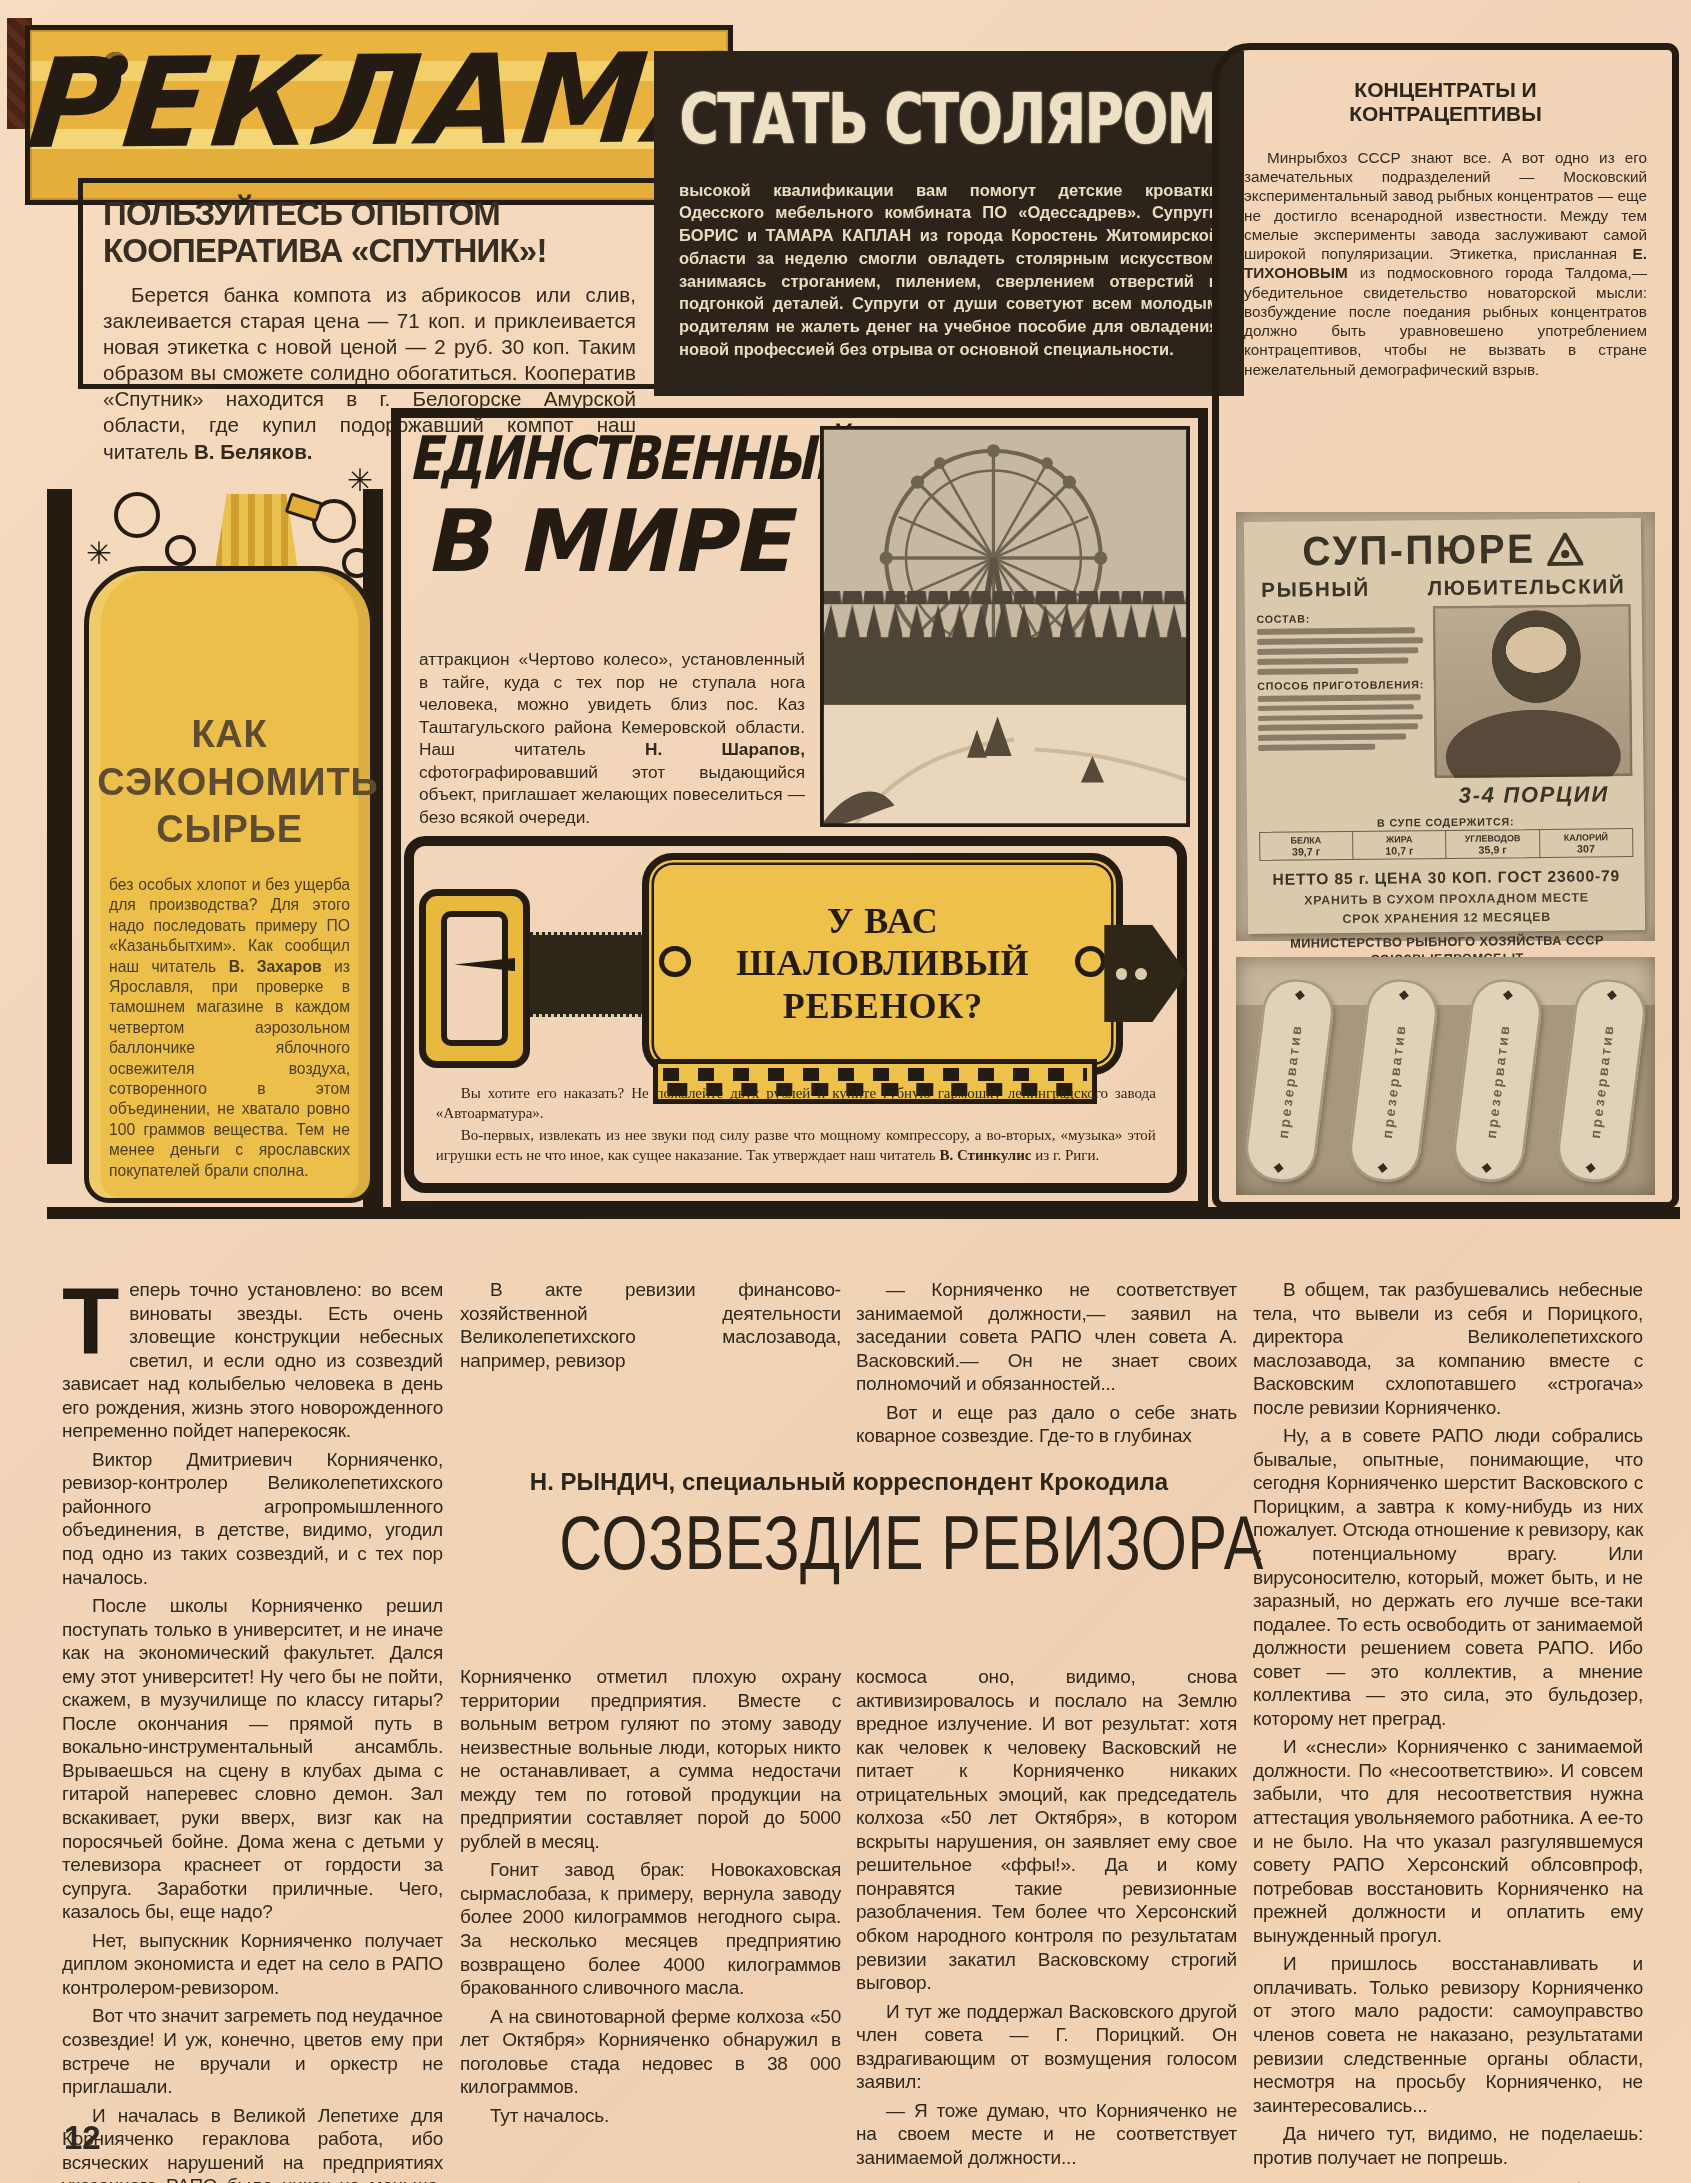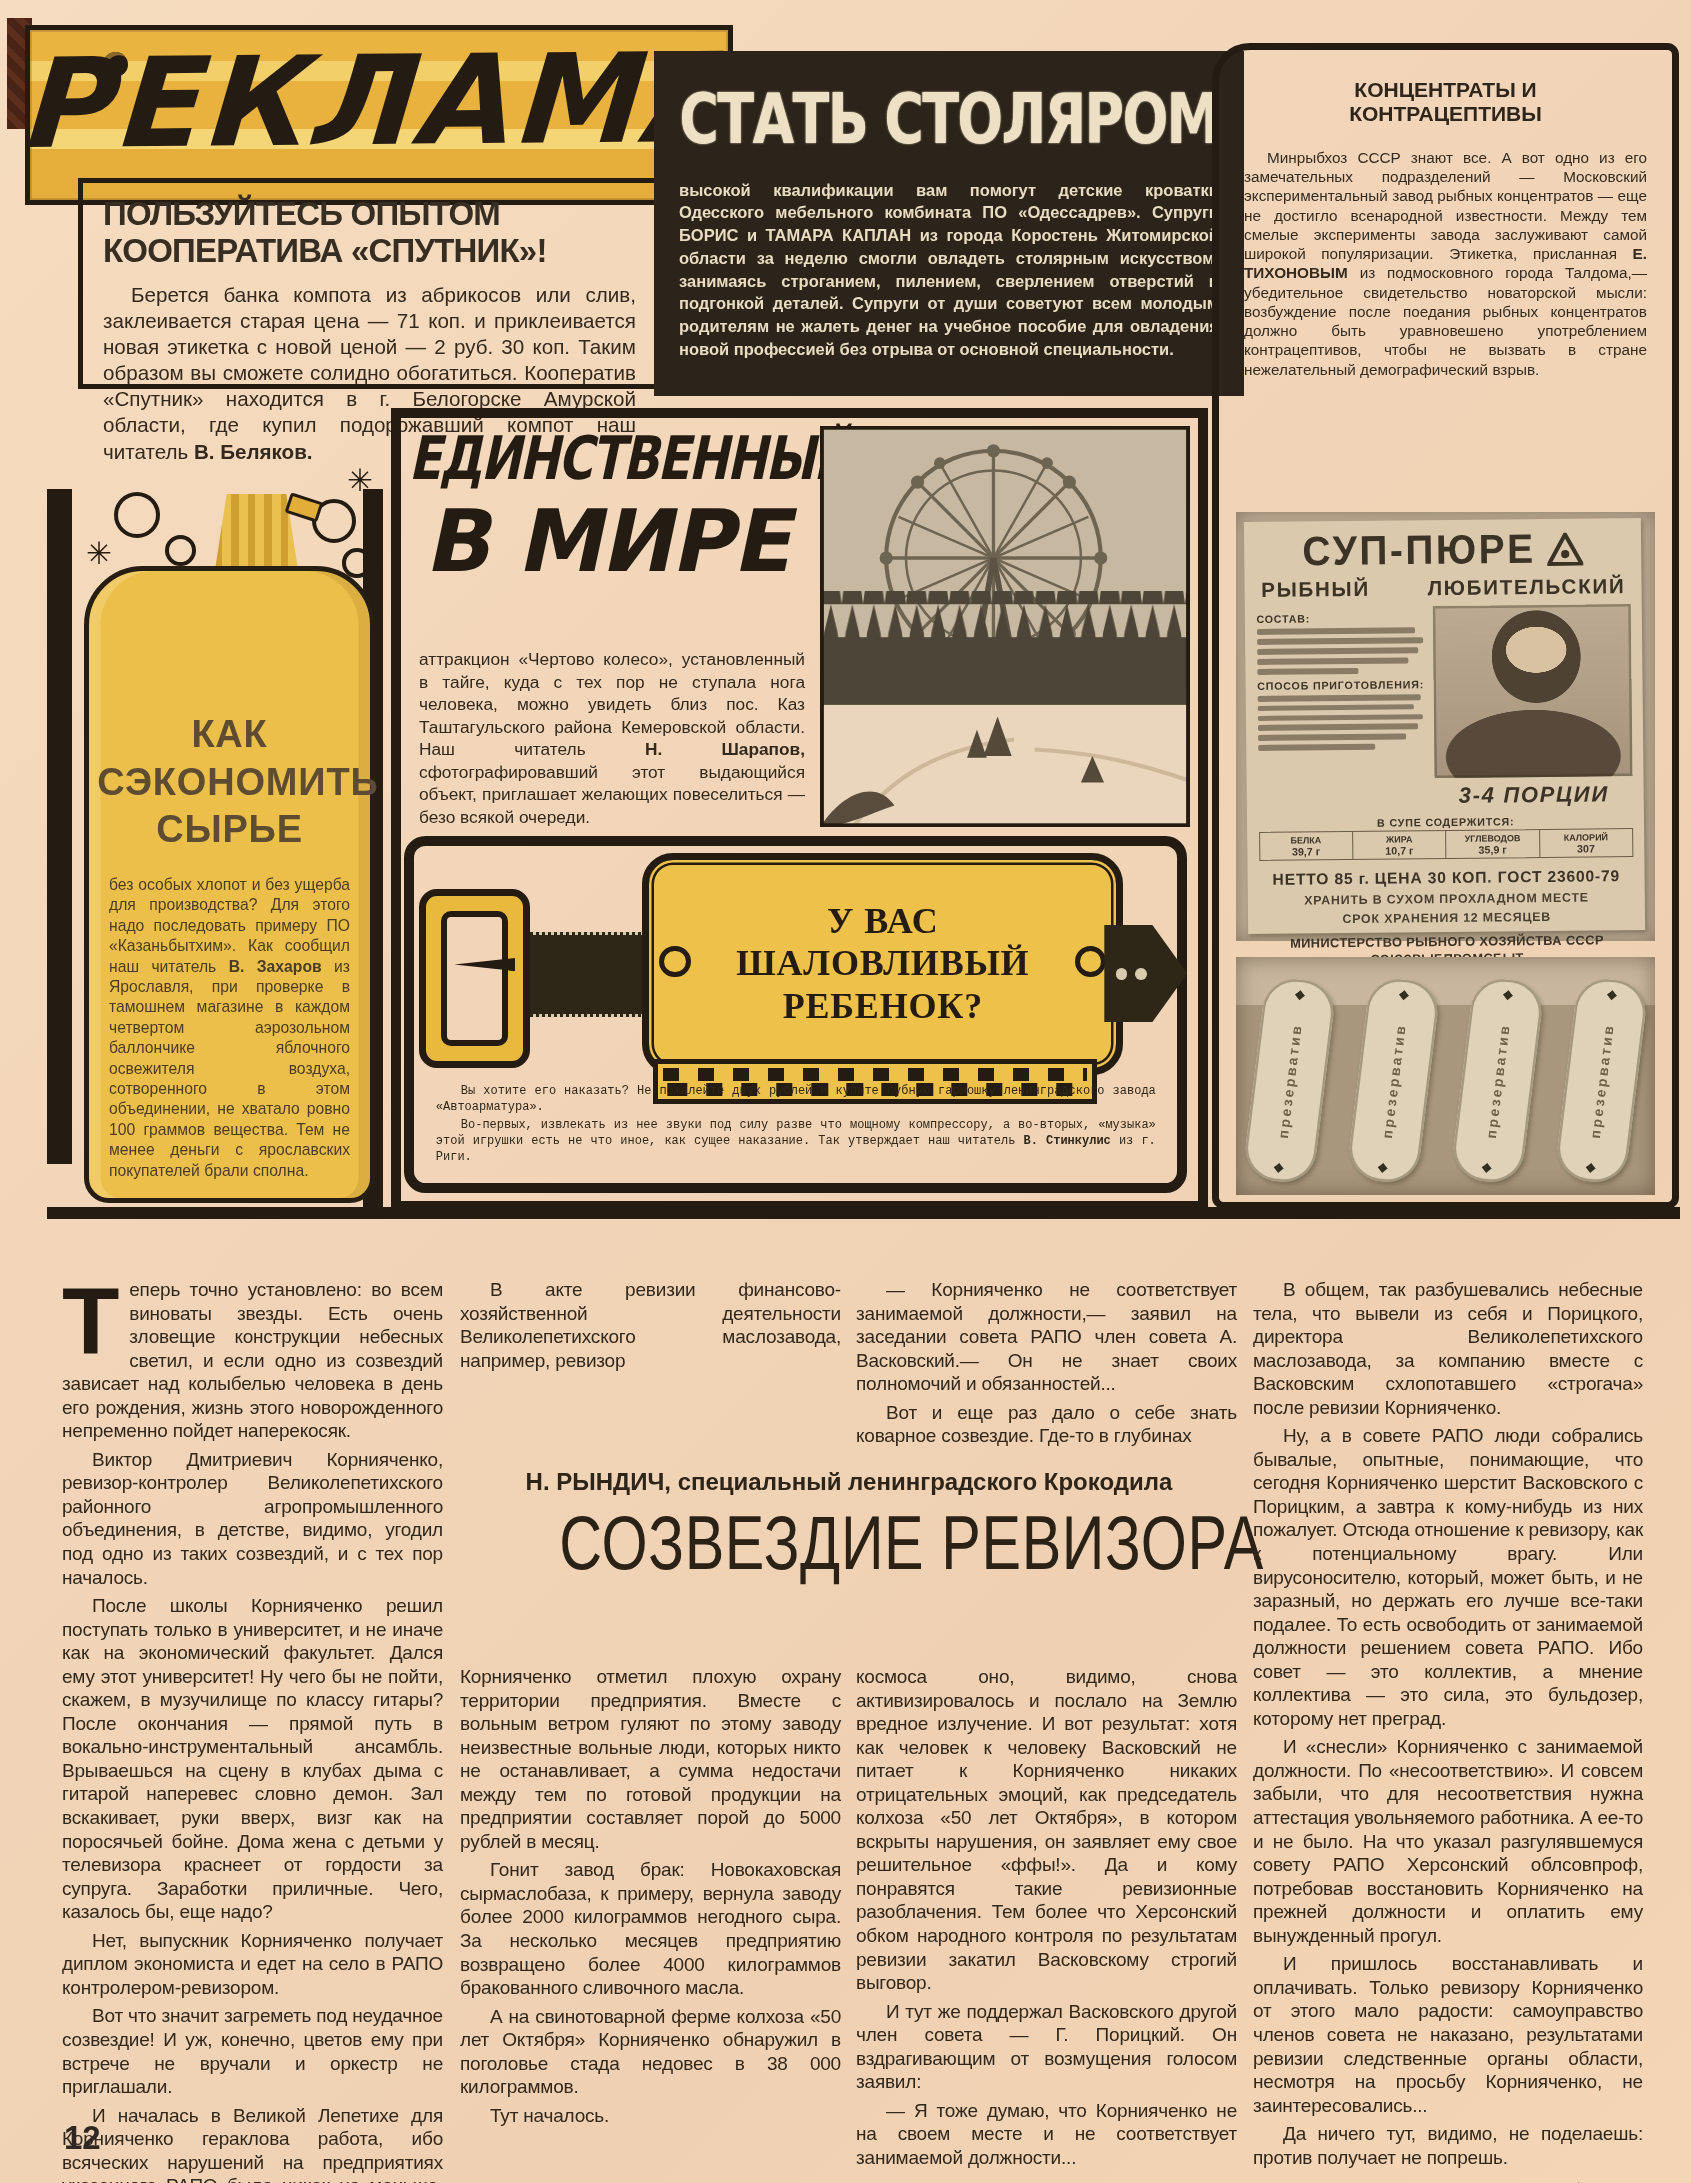--- a/index.html
+++ b/index.html
@@ -93,21 +93,21 @@
   .screw{position:absolute;width:21.5px;height:21.5px;border-radius:50%;border:5px solid #241c12;background:#eec14a;top:86px;}
   #screw-l{left:10px;} #screw-r{right:10px;}
   .reb-line{font-family:"Liberation Serif",serif;font-weight:bold;font-size:36px;line-height:1.18;color:#241c12;letter-spacing:0.8px;}
   #belt-teeth{position:absolute;left:239px;top:213px;width:444px;height:45px;background:#eec14a;border:5px solid #241c12;box-sizing:border-box;padding:2.5px 5px;}
   .teeth-row{height:13.2px;margin:1.7px 0;background:repeating-linear-gradient(90deg,#241c12 0 16.5px,#eec14a 16.5px 35px);}
   .teeth-row.off{background-position:8.3px 0;}
   #belt-strap-r{position:absolute;left:690px;top:79px;width:83px;height:97px;background:#2e2617;
       clip-path:polygon(0 0,58% 0,100% 50%,58% 100%,0 100%);}
   .strap-hole{position:absolute;width:11.6px;height:11.6px;border-radius:50%;background:#d9cbae;top:43px;}
   #reb-text{position:absolute;left:21.5px;right:21.5px;top:238px;}
-  #reb-text p{margin:0 0 3.3px;font-family:Liberation Mono, monospace;font-size:12px;line-height:1.3;text-align:justify;text-indent:25px;color:#2f2719;}
+  #reb-text p{margin:0 0 3.3px;font-family:Liberation Serif, serif;font-size:15px;line-height:1.3;text-align:justify;text-indent:25px;color:#2f2719;}
 
   
   #left-bar{left:47px;top:489px;width:25px;height:675px;background:#241c12;}
   #right-bar{left:363px;top:489px;width:20px;height:718px;background:#241c12;}
   #bottom-rule{left:47px;top:1207px;width:1633px;height:11.6px;background:#241c12;}
   #bottle-cap{left:215px;top:494px;width:83px;height:76px;background:repeating-linear-gradient(90deg,#cf9f2f 0 7.4px,#eac14e 7.4px 16.5px);
       clip-path:polygon(14% 0,86% 0,100% 100%,0 100%);}
   #bottle-nozzle{left:287px;top:497px;width:28px;height:15px;background:#e2ad39;border:3.3px solid #241c12;border-radius:3.3px;transform:rotate(18deg);}
   #bottle-body{left:84px;top:566px;width:291px;height:637px;background:#ecbf4a;border:5.8px solid #261e13;
       border-radius:59px 59px 25px 25px;box-sizing:border-box;
@@ -365,21 +365,21 @@
 
   <div class="abs art" id="c2top">
     <p>В акте ревизии финансово-хозяйственной деятельности Великолепетихского маслозавода, например, ревизор</p>
   </div>
 
   <div class="abs art" id="c3top">
     <p>— Корнияченко не соответствует занимаемой должности,— заявил на заседании совета РАПО член совета А. Васковский.— Он не знает своих полномочий и обязанностей...</p>
     <p>Вот и еще раз дало о себе знать коварное созвездие. Где-то в глубинах</p>
   </div>
 
-  <div class="abs" id="byline">Н. РЫНДИЧ, специальный ленинградского Крокодила</div>
+  <div class="abs" id="byline">Н. РЫНДИЧ, специальный корреспондент Крокодила</div>
   <div class="abs" id="headline"><span>СОЗВЕЗДИЕ РЕВИЗОРА</span></div>
 
   <div class="abs art" id="c2bot">
     <p class="noind">Корнияченко отметил плохую охрану территории предприятия. Вместе с вольным ветром гуляют по этому заводу неизвестные вольные люди, которых никто не останавливает, а сумма недостачи между тем по готовой продукции на предприятии составляет порой до 5000 рублей в месяц.</p>
     <p>Гонит завод брак: Новокаховская сырмаслобаза, к примеру, вернула заводу более 2000 килограммов негодного сыра. За несколько месяцев предприятию возвращено более 4000 килограммов бракованного сливочного масла.</p>
     <p>А на свинотоварной ферме колхоза «50 лет Октября» Корнияченко обнаружил в поголовье стада недовес в 38 000 килограммов.</p>
     <p>Тут началось.</p>
   </div>
 
   <div class="abs art" id="c3bot">

